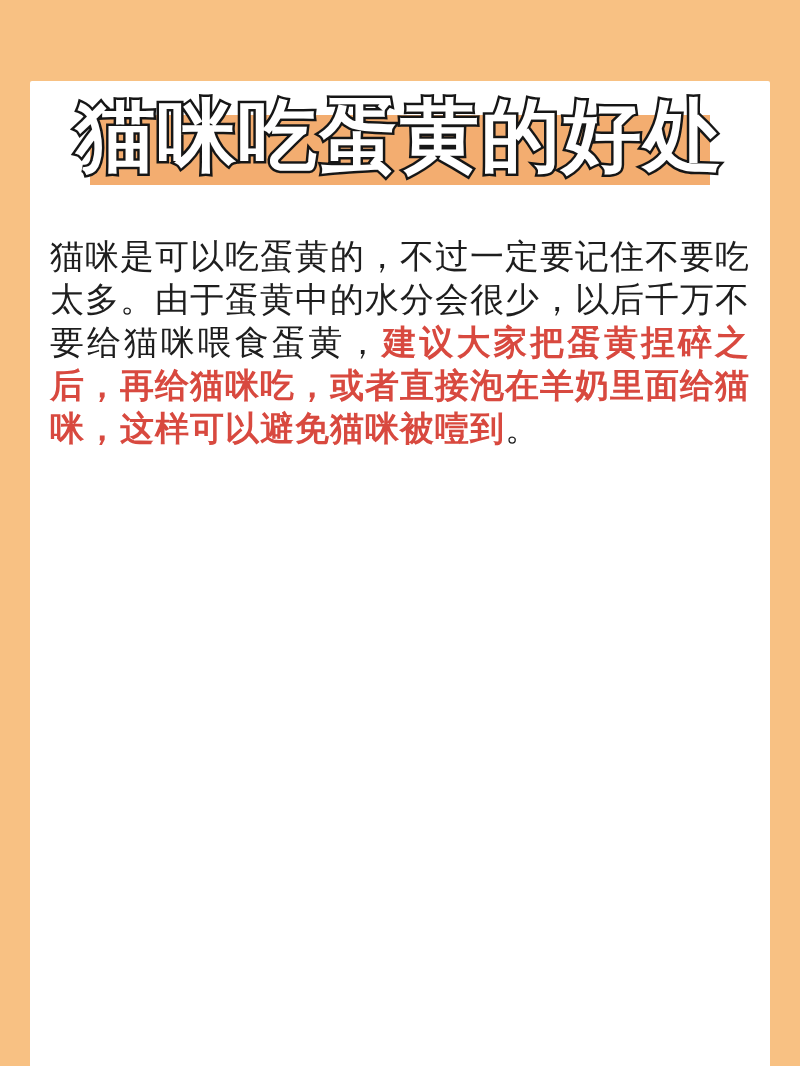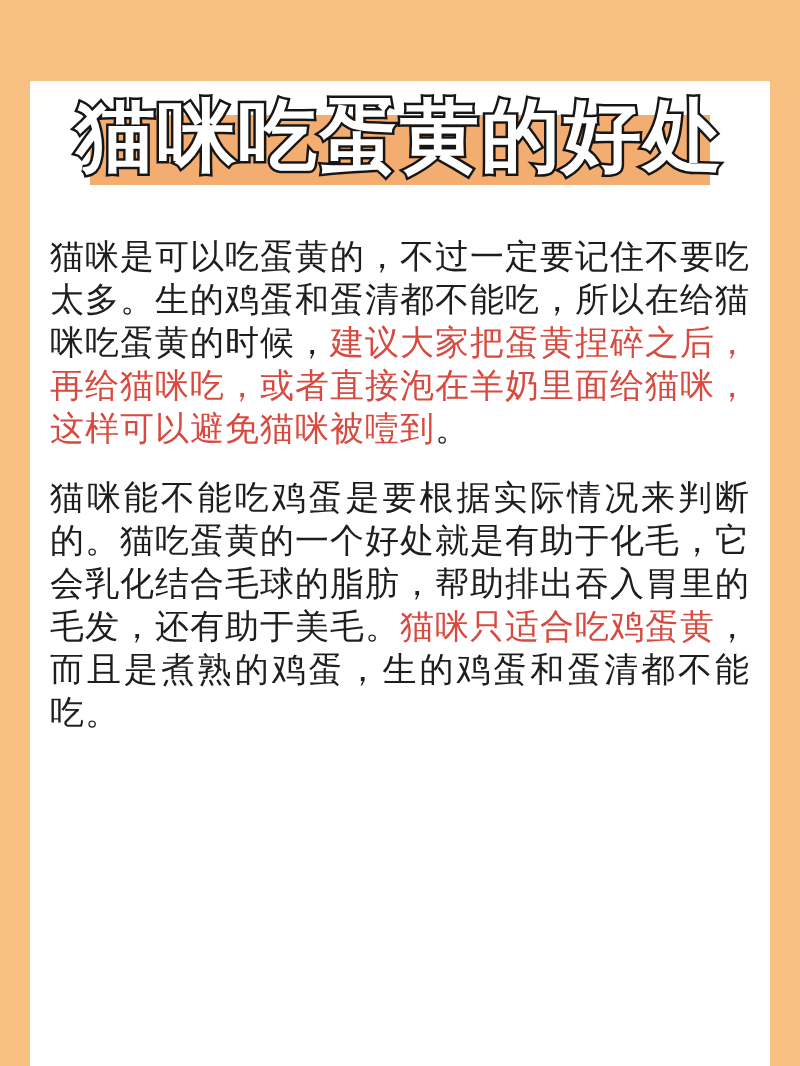--- a/index.html
+++ b/index.html
@@ -56,32 +56,31 @@
     color: var(--ink);
     font-size: 34px;
     line-height: 43px;
     letter-spacing: 1px;
     text-align: justify;
   }
   .para{ margin-top: 26px; }
   .para:first-child{ margin-top: 2px; }
   .para:nth-child(3){ margin-top: 46px; }
   .seg{ color: var(--ink); }
-  .seg.red{ color: var(--highlight); font-weight: normal; }
+  .seg.red{ color: var(--highlight); font-weight: bold; }
 </style>
 </head>
 <body>
 
 <div class="frame">
   <div class="card">
 
     <div class="title-block">
       <div class="title-band"></div>
       <h1 class="poster-title">猫咪吃蛋黄的好处</h1>
     </div>
 
     <div class="article-body">
-        <p class="para"><span class="seg">猫咪是可以吃蛋黄的，不过一定要记住不要吃太多。生的鸡蛋和蛋清都不能吃，所以在给猫咪吃蛋黄的时候，</span><span class="seg red">建议大家把蛋黄捏碎之后，再给猫咪吃，或者直接泡在羊奶里面给猫咪，这样可以避免猫咪被噎到</span><span class="seg">。</span></p>
-        <p class="para"><span class="seg">猫咪能不能吃鸡蛋是要根据实际情况来判断的。猫吃蛋黄的一个好处就是有助于化毛，它会乳化结合毛球的脂肪，帮助排出吞入胃里的毛发，还有助于美毛。</span><span class="seg red">猫咪只适合吃鸡蛋黄</span><span class="seg">，而且是煮熟的鸡蛋，生的鸡蛋和蛋清都不能吃。</span></p>
+        <p class="para"><span class="seg">猫咪是可以吃蛋黄的，不过一定要记住不要吃太多。由于蛋黄中的水分会很少，以后千万不要给猫咪喂食蛋黄，</span><span class="seg red">建议大家把蛋黄捏碎之后，再给猫咪吃，或者直接泡在羊奶里面给猫咪，这样可以避免猫咪被噎到</span><span class="seg">。</span></p>
       </div>
 
   </div>
 </div>
 
 </body></html>

